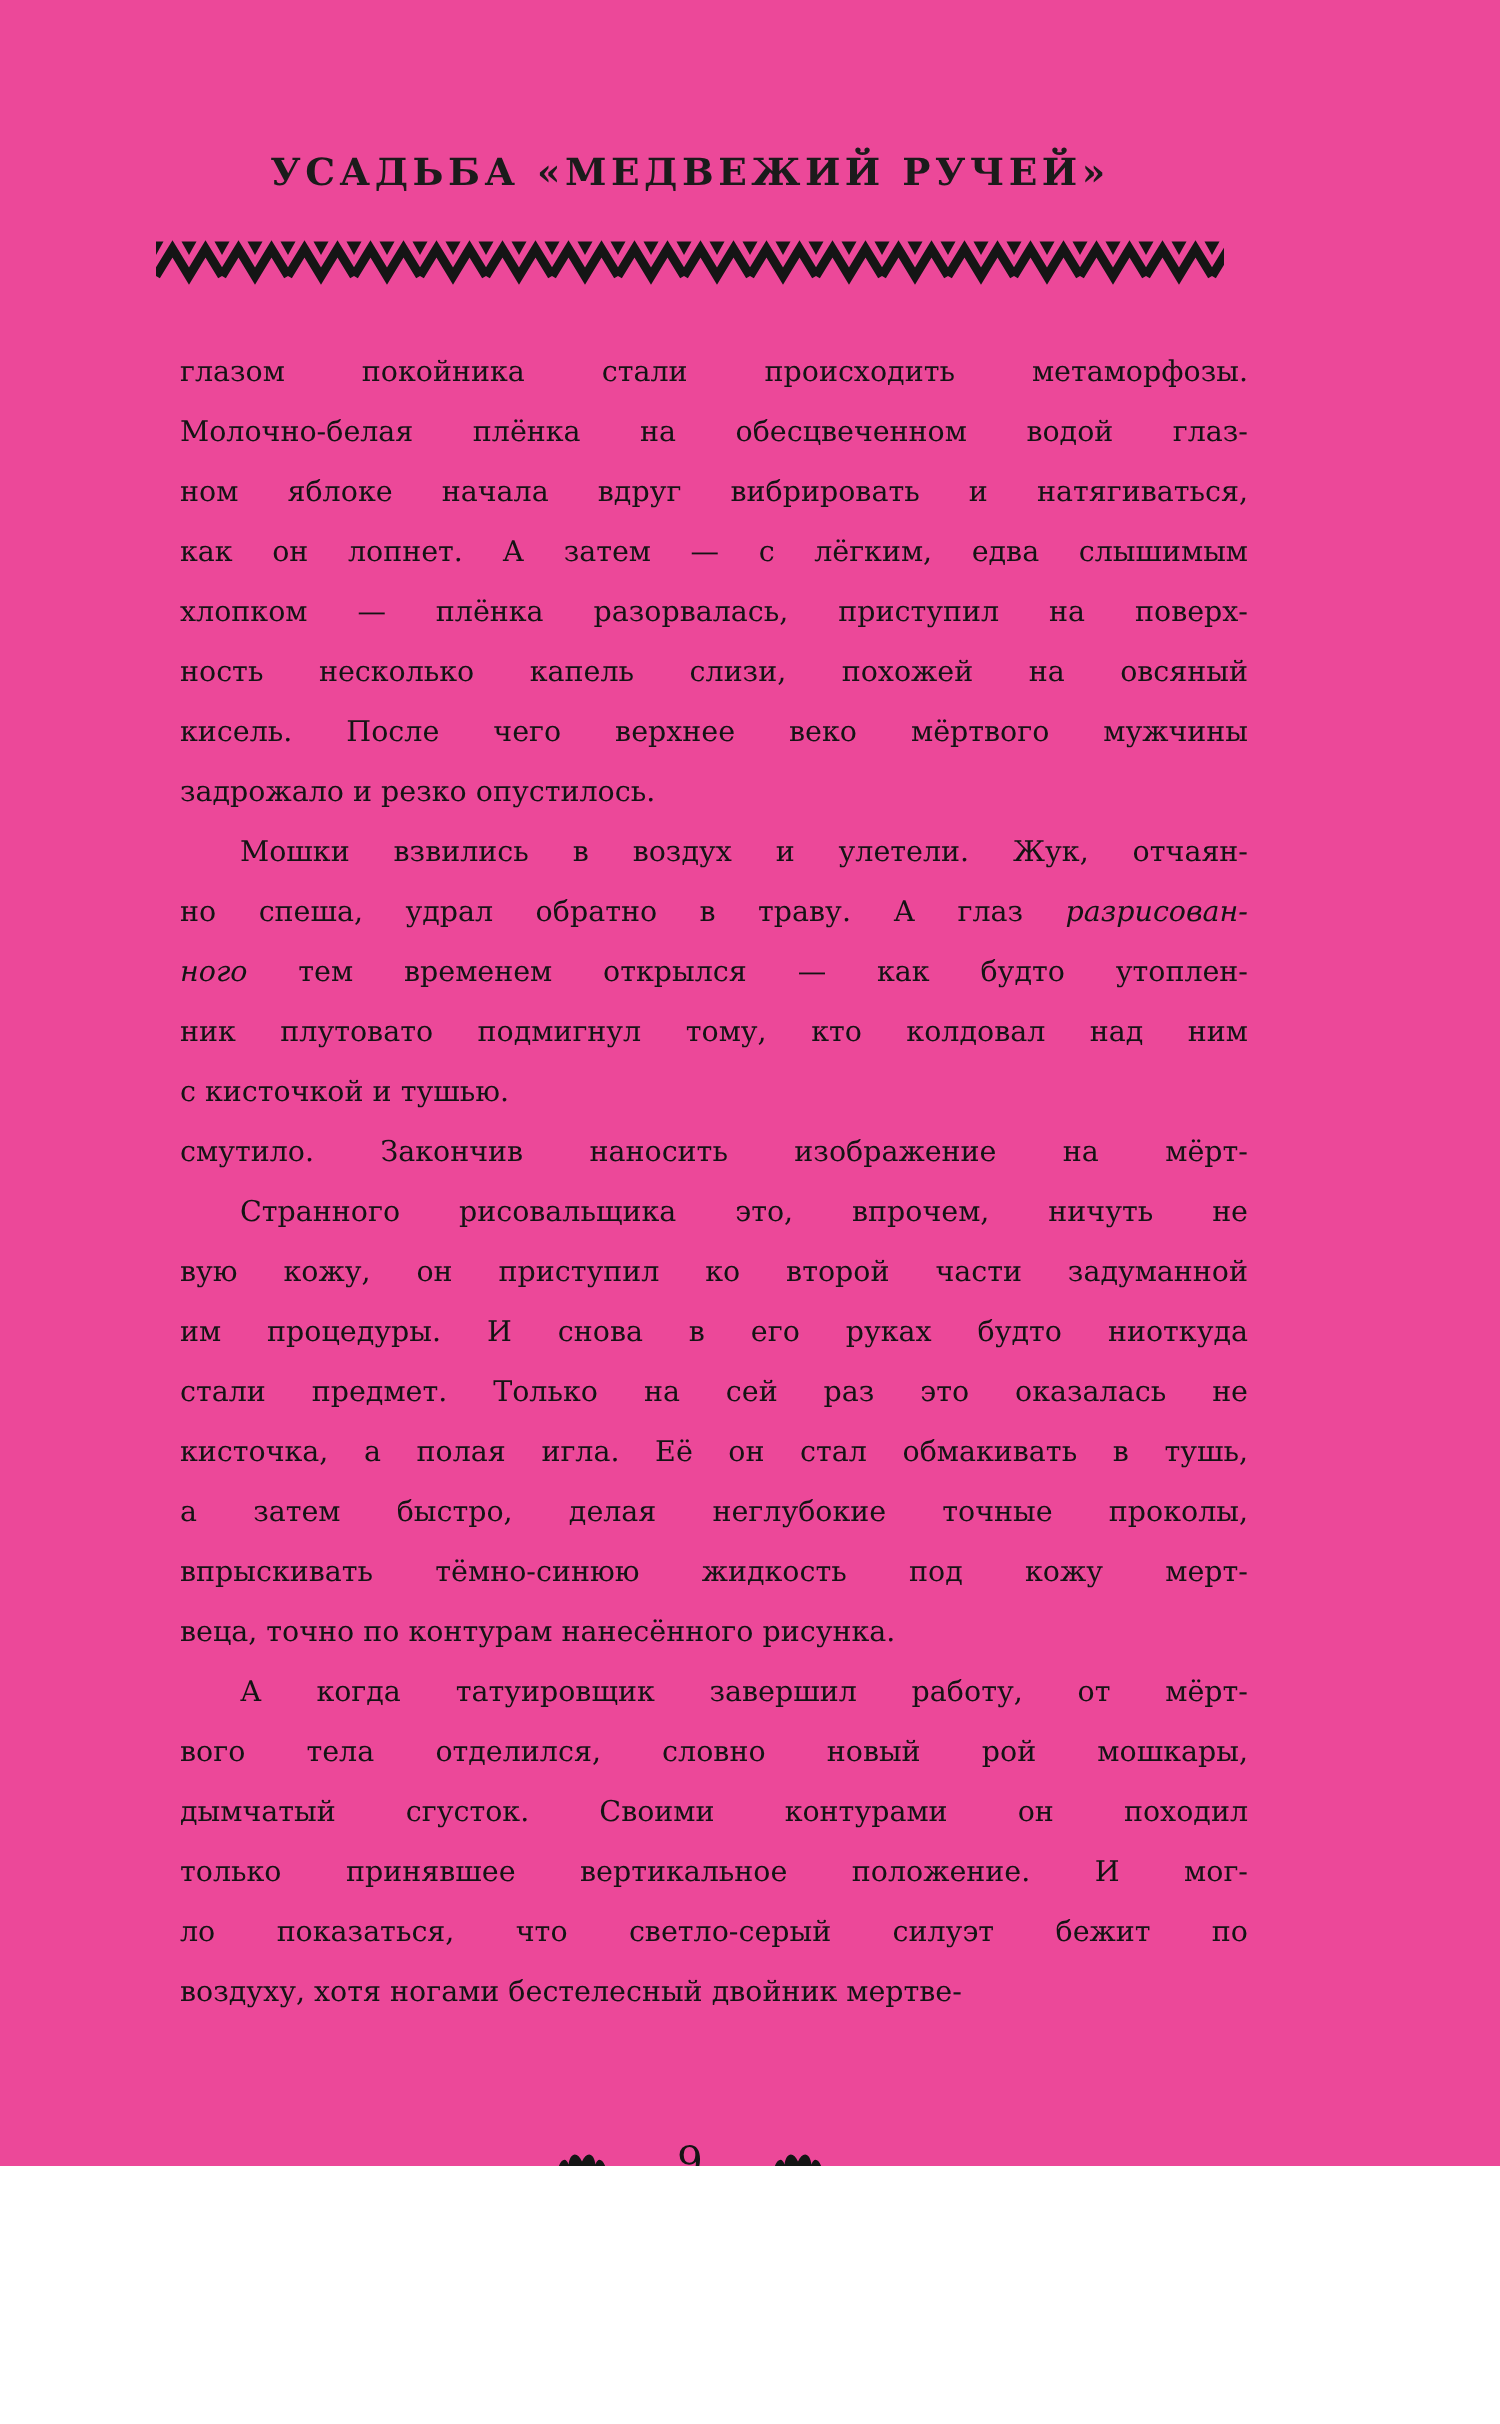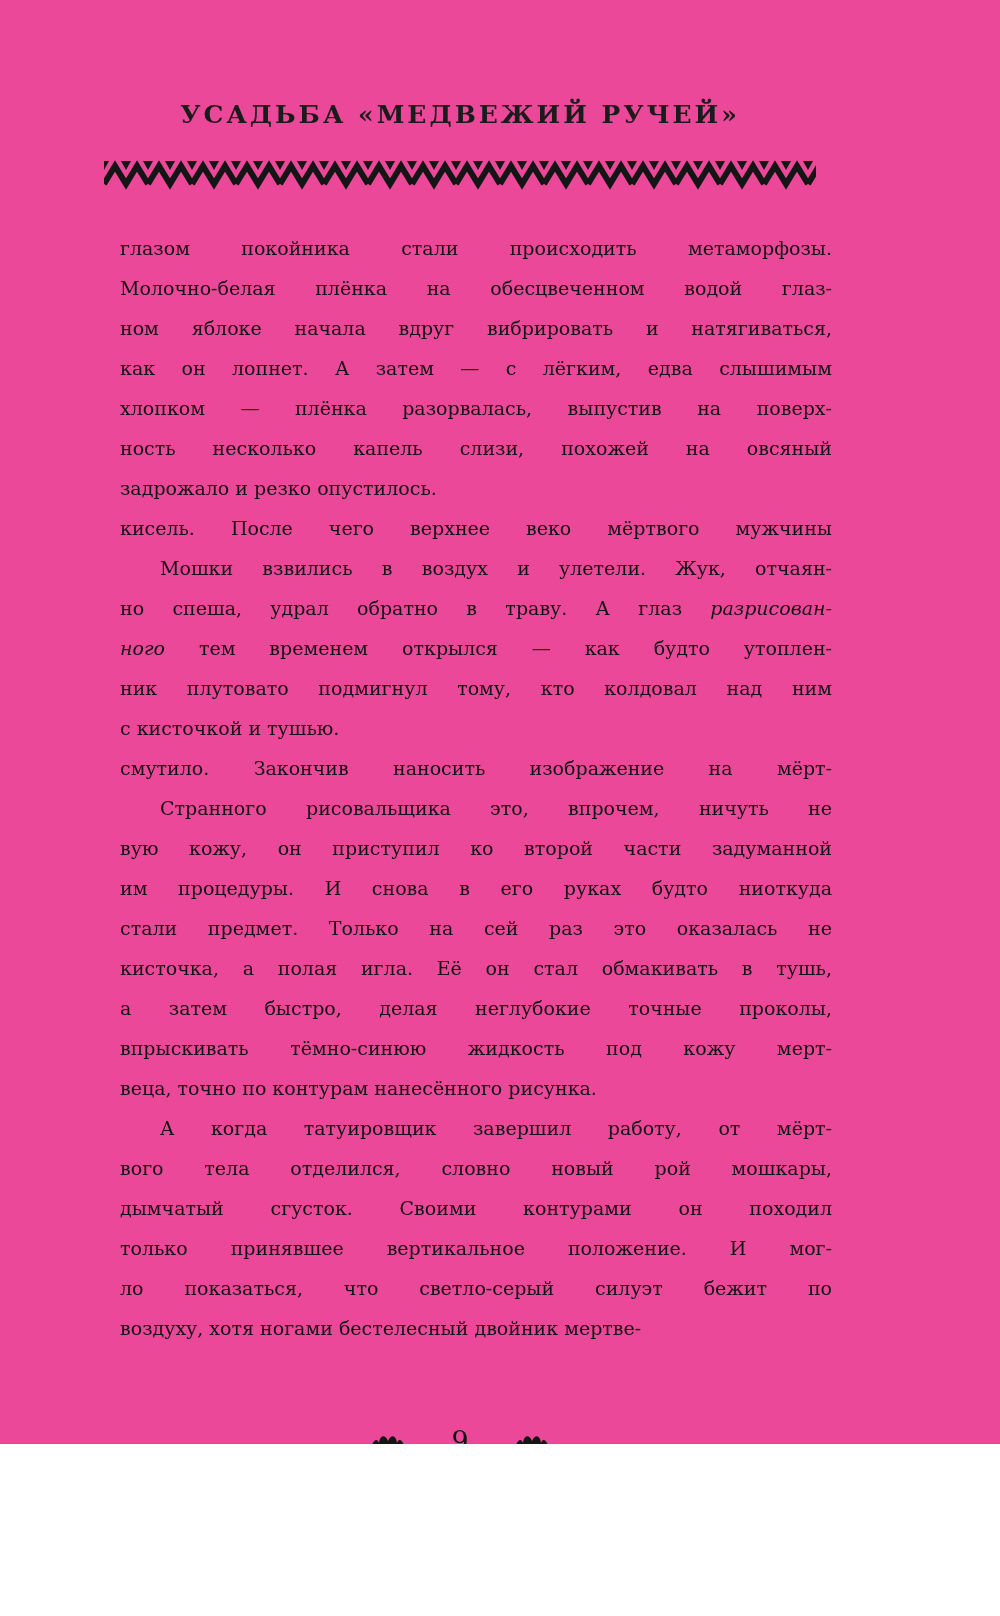--- a/index.html
+++ b/index.html
@@ -107,24 +107,24 @@
       </svg>
     </div>
   </header>
 
   <main class="body-text" id="body-text">
       <div class="paragraph">
         <div class="line">глазом покойника стали происходить метаморфозы.</div>
         <div class="line">Молочно-белая плёнка на обесцвеченном водой глаз-</div>
         <div class="line">ном яблоке начала вдруг вибрировать и натягиваться,</div>
         <div class="line">как он лопнет. А затем — с лёгким, едва слышимым</div>
-        <div class="line">хлопком — плёнка разорвалась, выпустив на поверх-</div>
+        <div class="line">хлопком — плёнка разорвалась, приступил на поверх-</div>
         <div class="line">ность несколько капель слизи, похожей на овсяный</div>
+        <div class="line">кисель. После чего верхнее веко мёртвого мужчины</div>
         <div class="line last">задрожало и резко опустилось.</div>
-        <div class="line">кисель. После чего верхнее веко мёртвого мужчины</div>
       </div>
       <div class="paragraph">
         <div class="line indent">Мошки взвились в воздух и улетели. Жук, отчаян-</div>
         <div class="line">но спеша, удрал обратно в траву. А глаз <i>разрисован-</i></div>
         <div class="line"><i>ного</i> тем временем открылся — как будто утоплен-</div>
         <div class="line">ник плутовато подмигнул тому, кто колдовал над ним</div>
         <div class="line last">с кисточкой и тушью.</div>
       </div>
       <div class="paragraph">
         <div class="line">смутило. Закончив наносить изображение на мёрт-</div>

